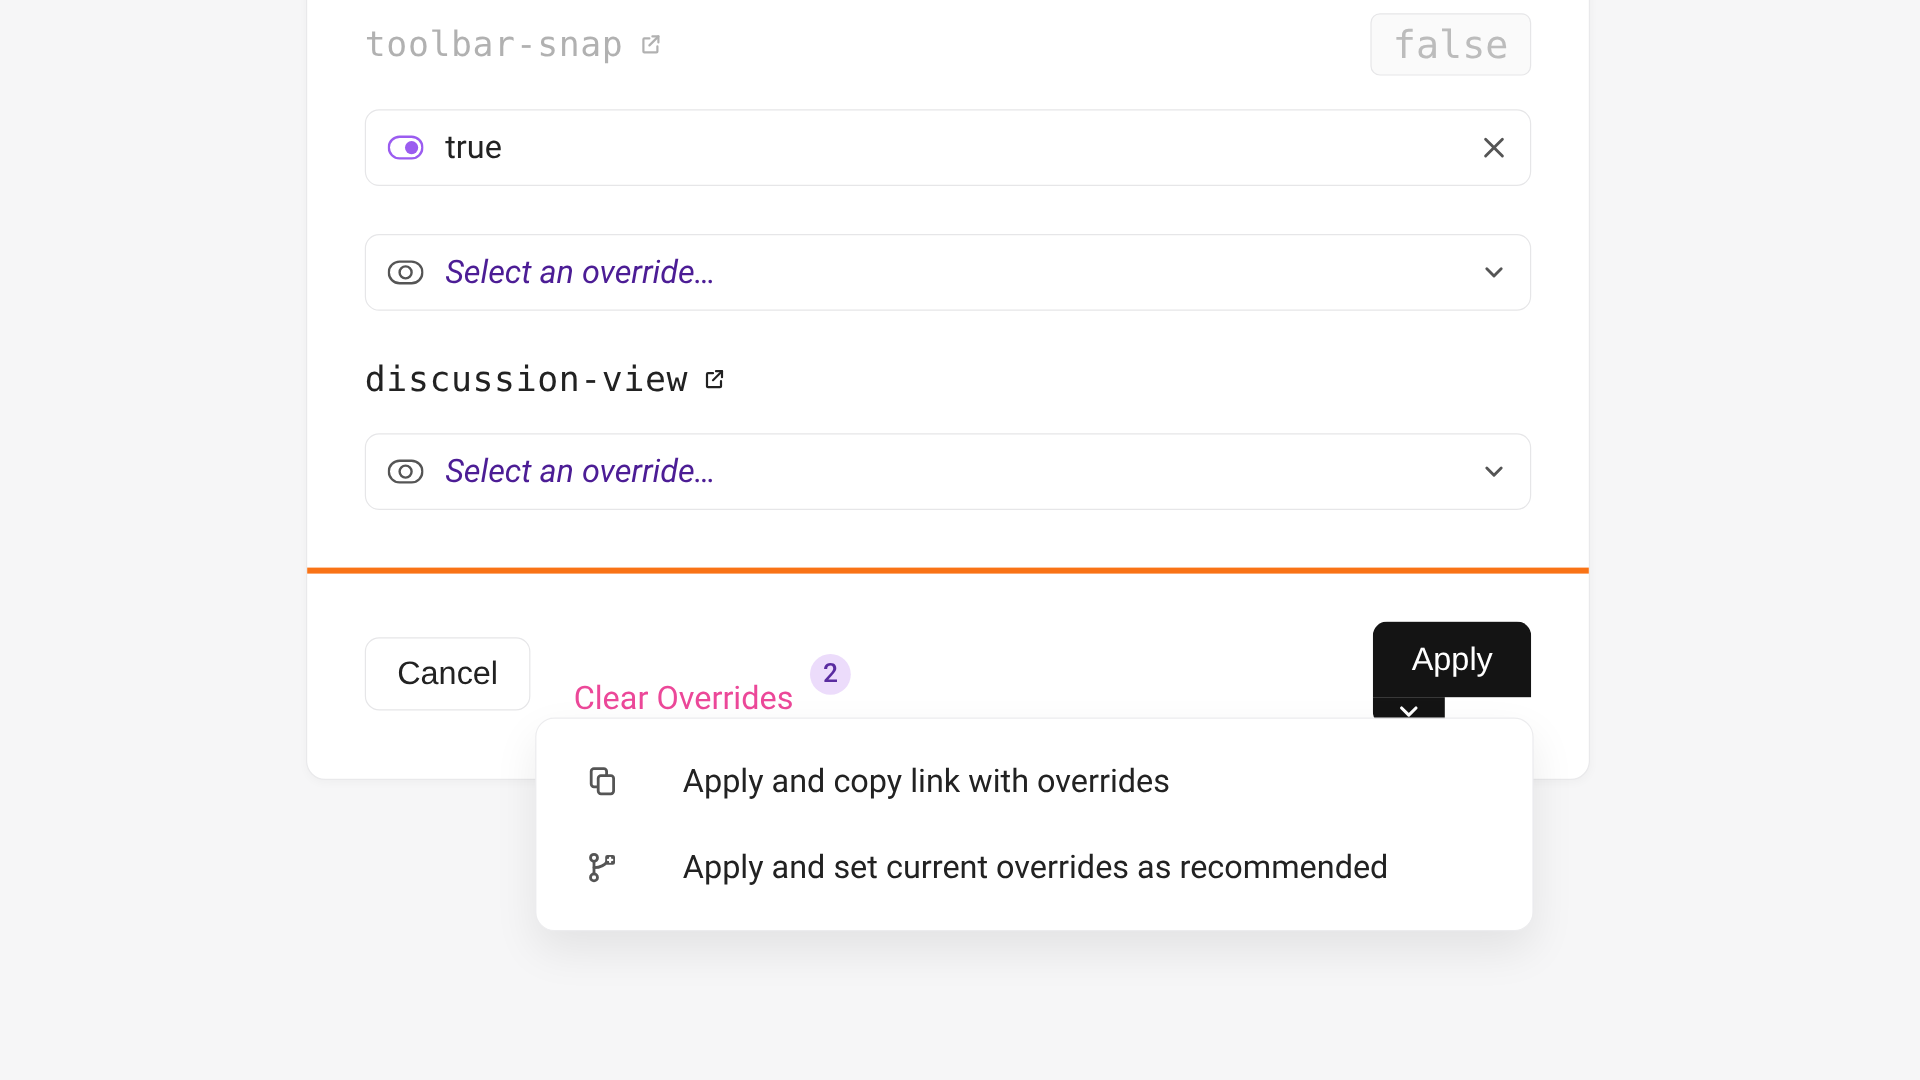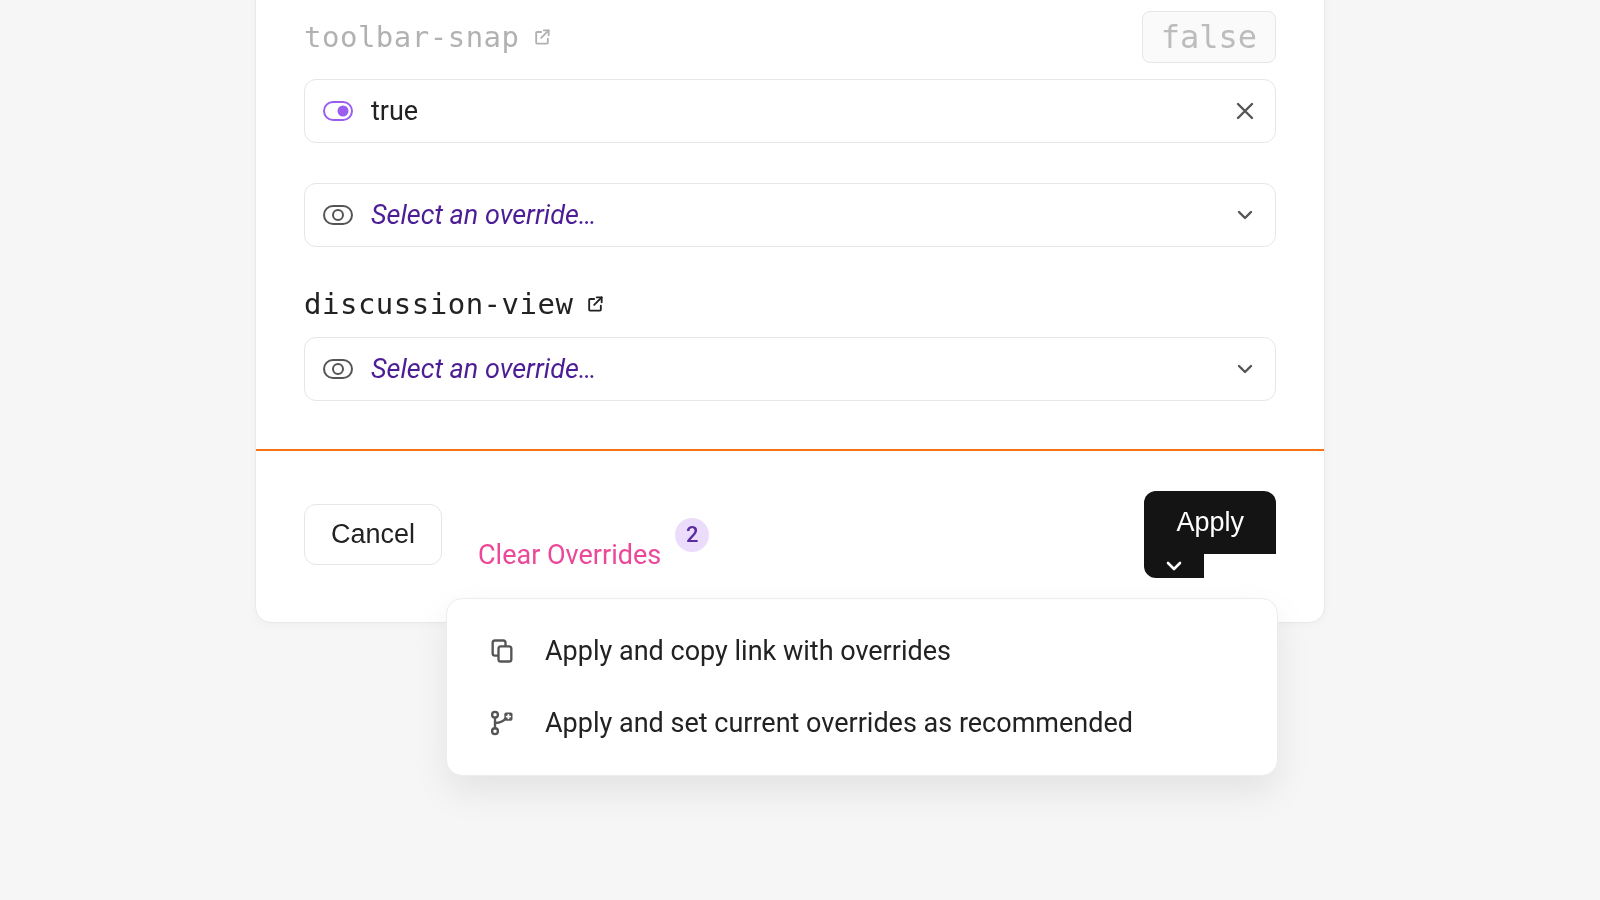--- a/index.html
+++ b/index.html
@@ -47,21 +47,21 @@
     border: 1px solid #e6e6e8;
     background: #fafafa;
     border-radius: 8px;
     padding: 6px 18px;
     font-family: ui-monospace, "SFMono-Regular", Menlo, Consolas, monospace;
     font-size: 32px;
     color: #565;
   }
   .badge.muted { color: #bcbcbc; }
   .override-row {
-    margin-top: 16px;
+    margin-top: 28px;
     border: 1px solid #e6e6e8;
     border-radius: 12px;
     height: 64px;
     display:flex;
     align-items:center;
     padding: 0 18px;
     gap: 18px;
     background: #fff;
   }
   .toggle-icon { display:inline-flex; }
@@ -69,21 +69,21 @@
   .override-text {
     font-size: 27px;
     color: #222;
   }
   .override-text.placeholder { color: #4c1d95; font-style: italic; }
   .row-spacer { flex:1; }
   .row-action { display:inline-flex; cursor:pointer; }
   .row-action svg { width: 24px; height: 24px; stroke:#555; fill:none; }
 
   .footer {
-    border-top: 2px solid #f97316;
+    border-top: 5px solid #f97316;
     margin-top: 48px;
     padding: 40px 48px 44px 48px;
     display:flex;
     align-items:center;
     gap: 36px;
   }
   .btn {
     font-size: 27px;
     border-radius: 12px;
     padding: 14px 26px;
@@ -146,21 +146,21 @@
   }
   .menu-item {
     display:flex;
     align-items:center;
     gap: 26px;
     padding: 20px 38px;
     cursor:pointer;
   }
   .menu-icon { width:34px; display:flex; justify-content:center; }
   .menu-icon svg { width: 28px; height: 28px; stroke:#555; }
-  .menu-text { font-size: 27px; color:#222; }
+  .menu-text { font-size: 27px; color:#222;margin-left:24px; }
 </style>
 </head>
 <body>
 
 <div class="panel">
   <div class="panel-body">
 
     <div class="flag-block muted" style="margin-top:70px;">
       <div class="flag-head">
         <span class="flag-name">toolbar-snap</span>

